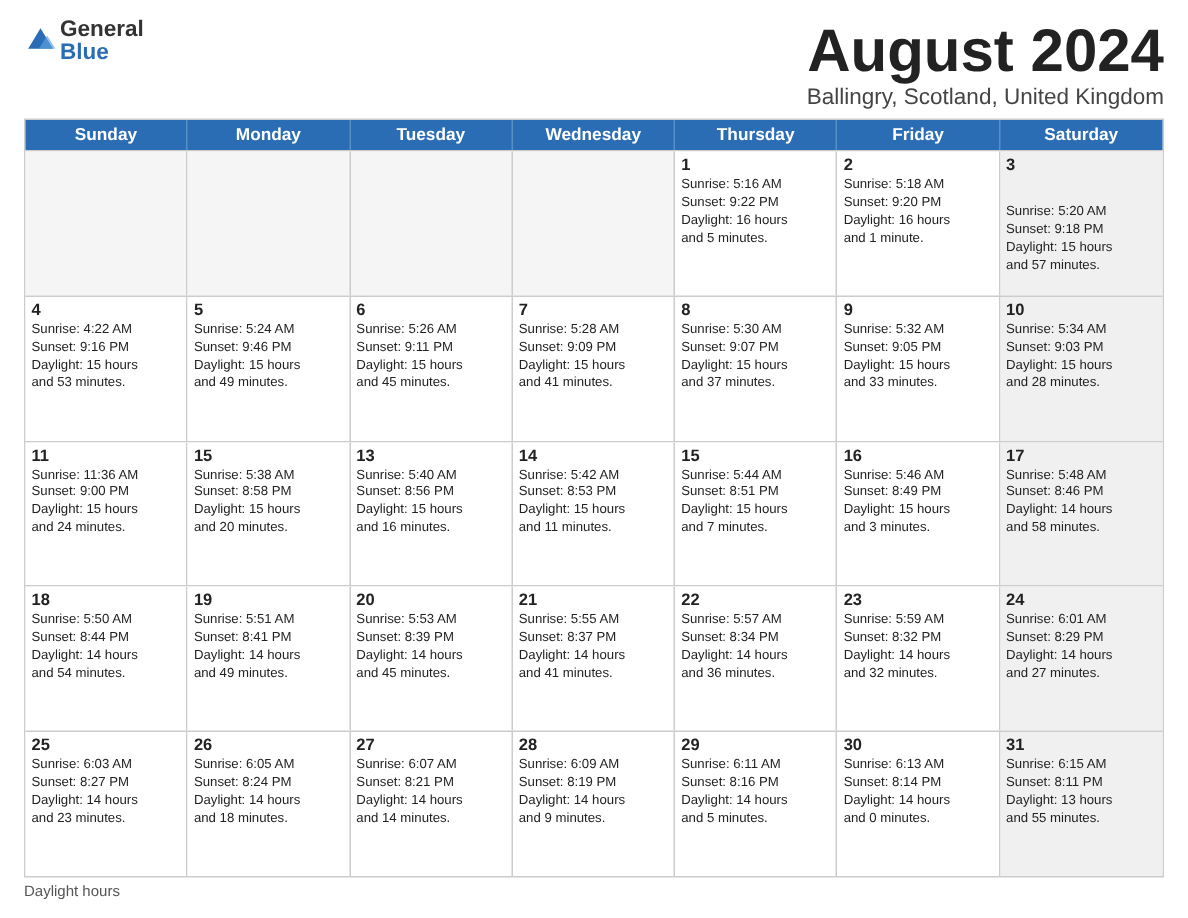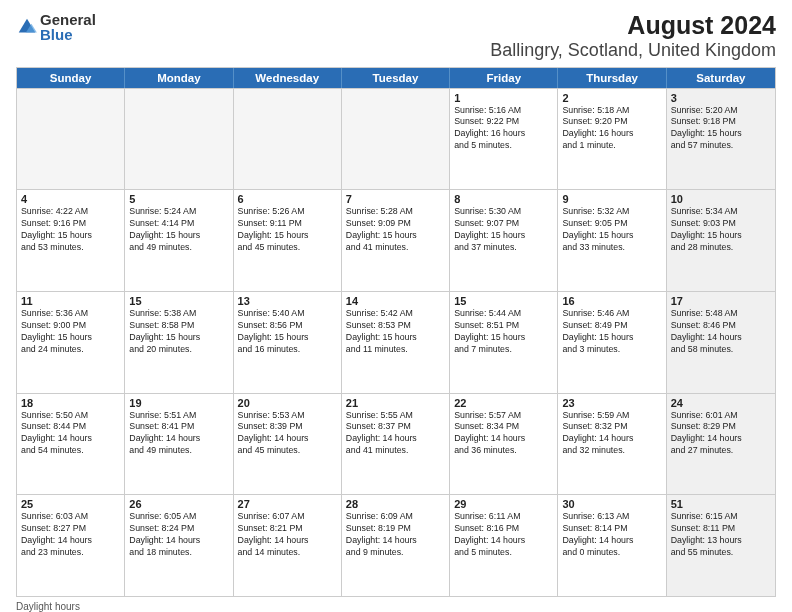--- a/index.html
+++ b/index.html
@@ -6,21 +6,21 @@
     body {
       font-family: Arial, sans-serif;
       background: #fff;
       width: 792px;
       height: 612px;
       overflow: hidden;
     }
     .page {
       width: 792px;
       height: 612px;
-      padding: 12px 16px 0 16px;
+      padding: 12px 16px 12px 16px;
       display: flex;
       flex-direction: column;
       justify-content: space-between;
     }
     .header {
       display: flex;
       align-items: flex-start;
       justify-content: space-between;
       margin-bottom: 6px;
     }
@@ -46,27 +46,27 @@
     }
     .logo-icon {
       width: 22px;
       height: 22px;
       margin-right: 2px;
     }
     .title-block {
       text-align: right;
     }
     .title-month {
-      font-size: 25px;
+      font-size: 40px;
       font-weight: bold;
       color: #222;
       line-height: 1.1;
     }
     .title-location {
-      font-size: 18px;
+      font-size: 15px;
       color: #444;
       font-weight: normal;
     }
     .calendar {
       flex: 1;
       display: flex;
       flex-direction: column;
       border: 1px solid #ccc;
     }
     .cal-header {
@@ -142,24 +142,24 @@
     <div class="title-block">
       <div class="title-month">August 2024</div>
       <div class="title-location">Ballingry, Scotland, United Kingdom</div>
     </div>
   </div>
 
   <div class="calendar">
     <div class="cal-header" id="cal-header">
         <div class="cal-header-cell">Sunday</div>
         <div class="cal-header-cell">Monday</div>
+        <div class="cal-header-cell">Tuesday</div>
         <div class="cal-header-cell">Wednesday</div>
-        <div class="cal-header-cell">Tuesday</div>
+        <div class="cal-header-cell">Thursday</div>
         <div class="cal-header-cell">Friday</div>
-        <div class="cal-header-cell">Thursday</div>
         <div class="cal-header-cell">Saturday</div>
       </div>
     <div class="cal-body" id="cal-body">
         <div class="cal-row">
           <div class="cal-cell empty"></div>
           <div class="cal-cell empty"></div>
           <div class="cal-cell empty"></div>
           <div class="cal-cell empty"></div>
           <div class="cal-cell">
             <div class="day-num">1</div>
@@ -170,38 +170,38 @@
           </div>
           <div class="cal-cell">
             <div class="day-num">2</div>
             <div class="day-info" style="white-space: pre-line;">Sunrise: 5:18 AM
 Sunset: 9:20 PM
 Daylight: 16 hours
 and 1 minute.</div>
           </div>
           <div class="cal-cell shaded">
             <div class="day-num">3</div>
-            <div class="day-info" style="white-space: pre-line;">Sunrise: 5:20 AM
+            <div class="day-info" style="white-space: pre-line; margin-top: 18px;">Sunrise: 5:20 AM
 Sunset: 9:18 PM
 Daylight: 15 hours
 and 57 minutes.</div>
           </div>
         </div>
         <div class="cal-row">
           <div class="cal-cell">
             <div class="day-num">4</div>
             <div class="day-info" style="white-space: pre-line;">Sunrise: 4:22 AM
 Sunset: 9:16 PM
 Daylight: 15 hours
 and 53 minutes.</div>
           </div>
           <div class="cal-cell">
             <div class="day-num">5</div>
             <div class="day-info" style="white-space: pre-line;">Sunrise: 5:24 AM
-Sunset: 4:14 PM
+Sunset: 9:46 PM
 Daylight: 15 hours
 and 49 minutes.</div>
           </div>
           <div class="cal-cell">
             <div class="day-num">6</div>
             <div class="day-info" style="white-space: pre-line;">Sunrise: 5:26 AM
 Sunset: 9:11 PM
 Daylight: 15 hours
 and 45 minutes.</div>
           </div>
@@ -230,21 +230,21 @@
             <div class="day-num">10</div>
             <div class="day-info" style="white-space: pre-line;">Sunrise: 5:34 AM
 Sunset: 9:03 PM
 Daylight: 15 hours
 and 28 minutes.</div>
           </div>
         </div>
         <div class="cal-row">
           <div class="cal-cell">
             <div class="day-num">11</div>
-            <div class="day-info" style="white-space: pre-line;">Sunrise: 5:36 AM
+            <div class="day-info" style="white-space: pre-line;">Sunrise: 11:36 AM
 Sunset: 9:00 PM
 Daylight: 15 hours
 and 24 minutes.</div>
           </div>
           <div class="cal-cell">
             <div class="day-num">15</div>
             <div class="day-info" style="white-space: pre-line;">Sunrise: 5:38 AM
 Sunset: 8:58 PM
 Daylight: 15 hours
 and 20 minutes.</div>
@@ -373,21 +373,21 @@
 and 5 minutes.</div>
           </div>
           <div class="cal-cell">
             <div class="day-num">30</div>
             <div class="day-info" style="white-space: pre-line;">Sunrise: 6:13 AM
 Sunset: 8:14 PM
 Daylight: 14 hours
 and 0 minutes.</div>
           </div>
           <div class="cal-cell shaded">
-            <div class="day-num">51</div>
+            <div class="day-num">31</div>
             <div class="day-info" style="white-space: pre-line;">Sunrise: 6:15 AM
 Sunset: 8:11 PM
 Daylight: 13 hours
 and 55 minutes.</div>
           </div>
         </div>
       </div>
   </div>
 
   <div class="footer-note">Daylight hours</div>

